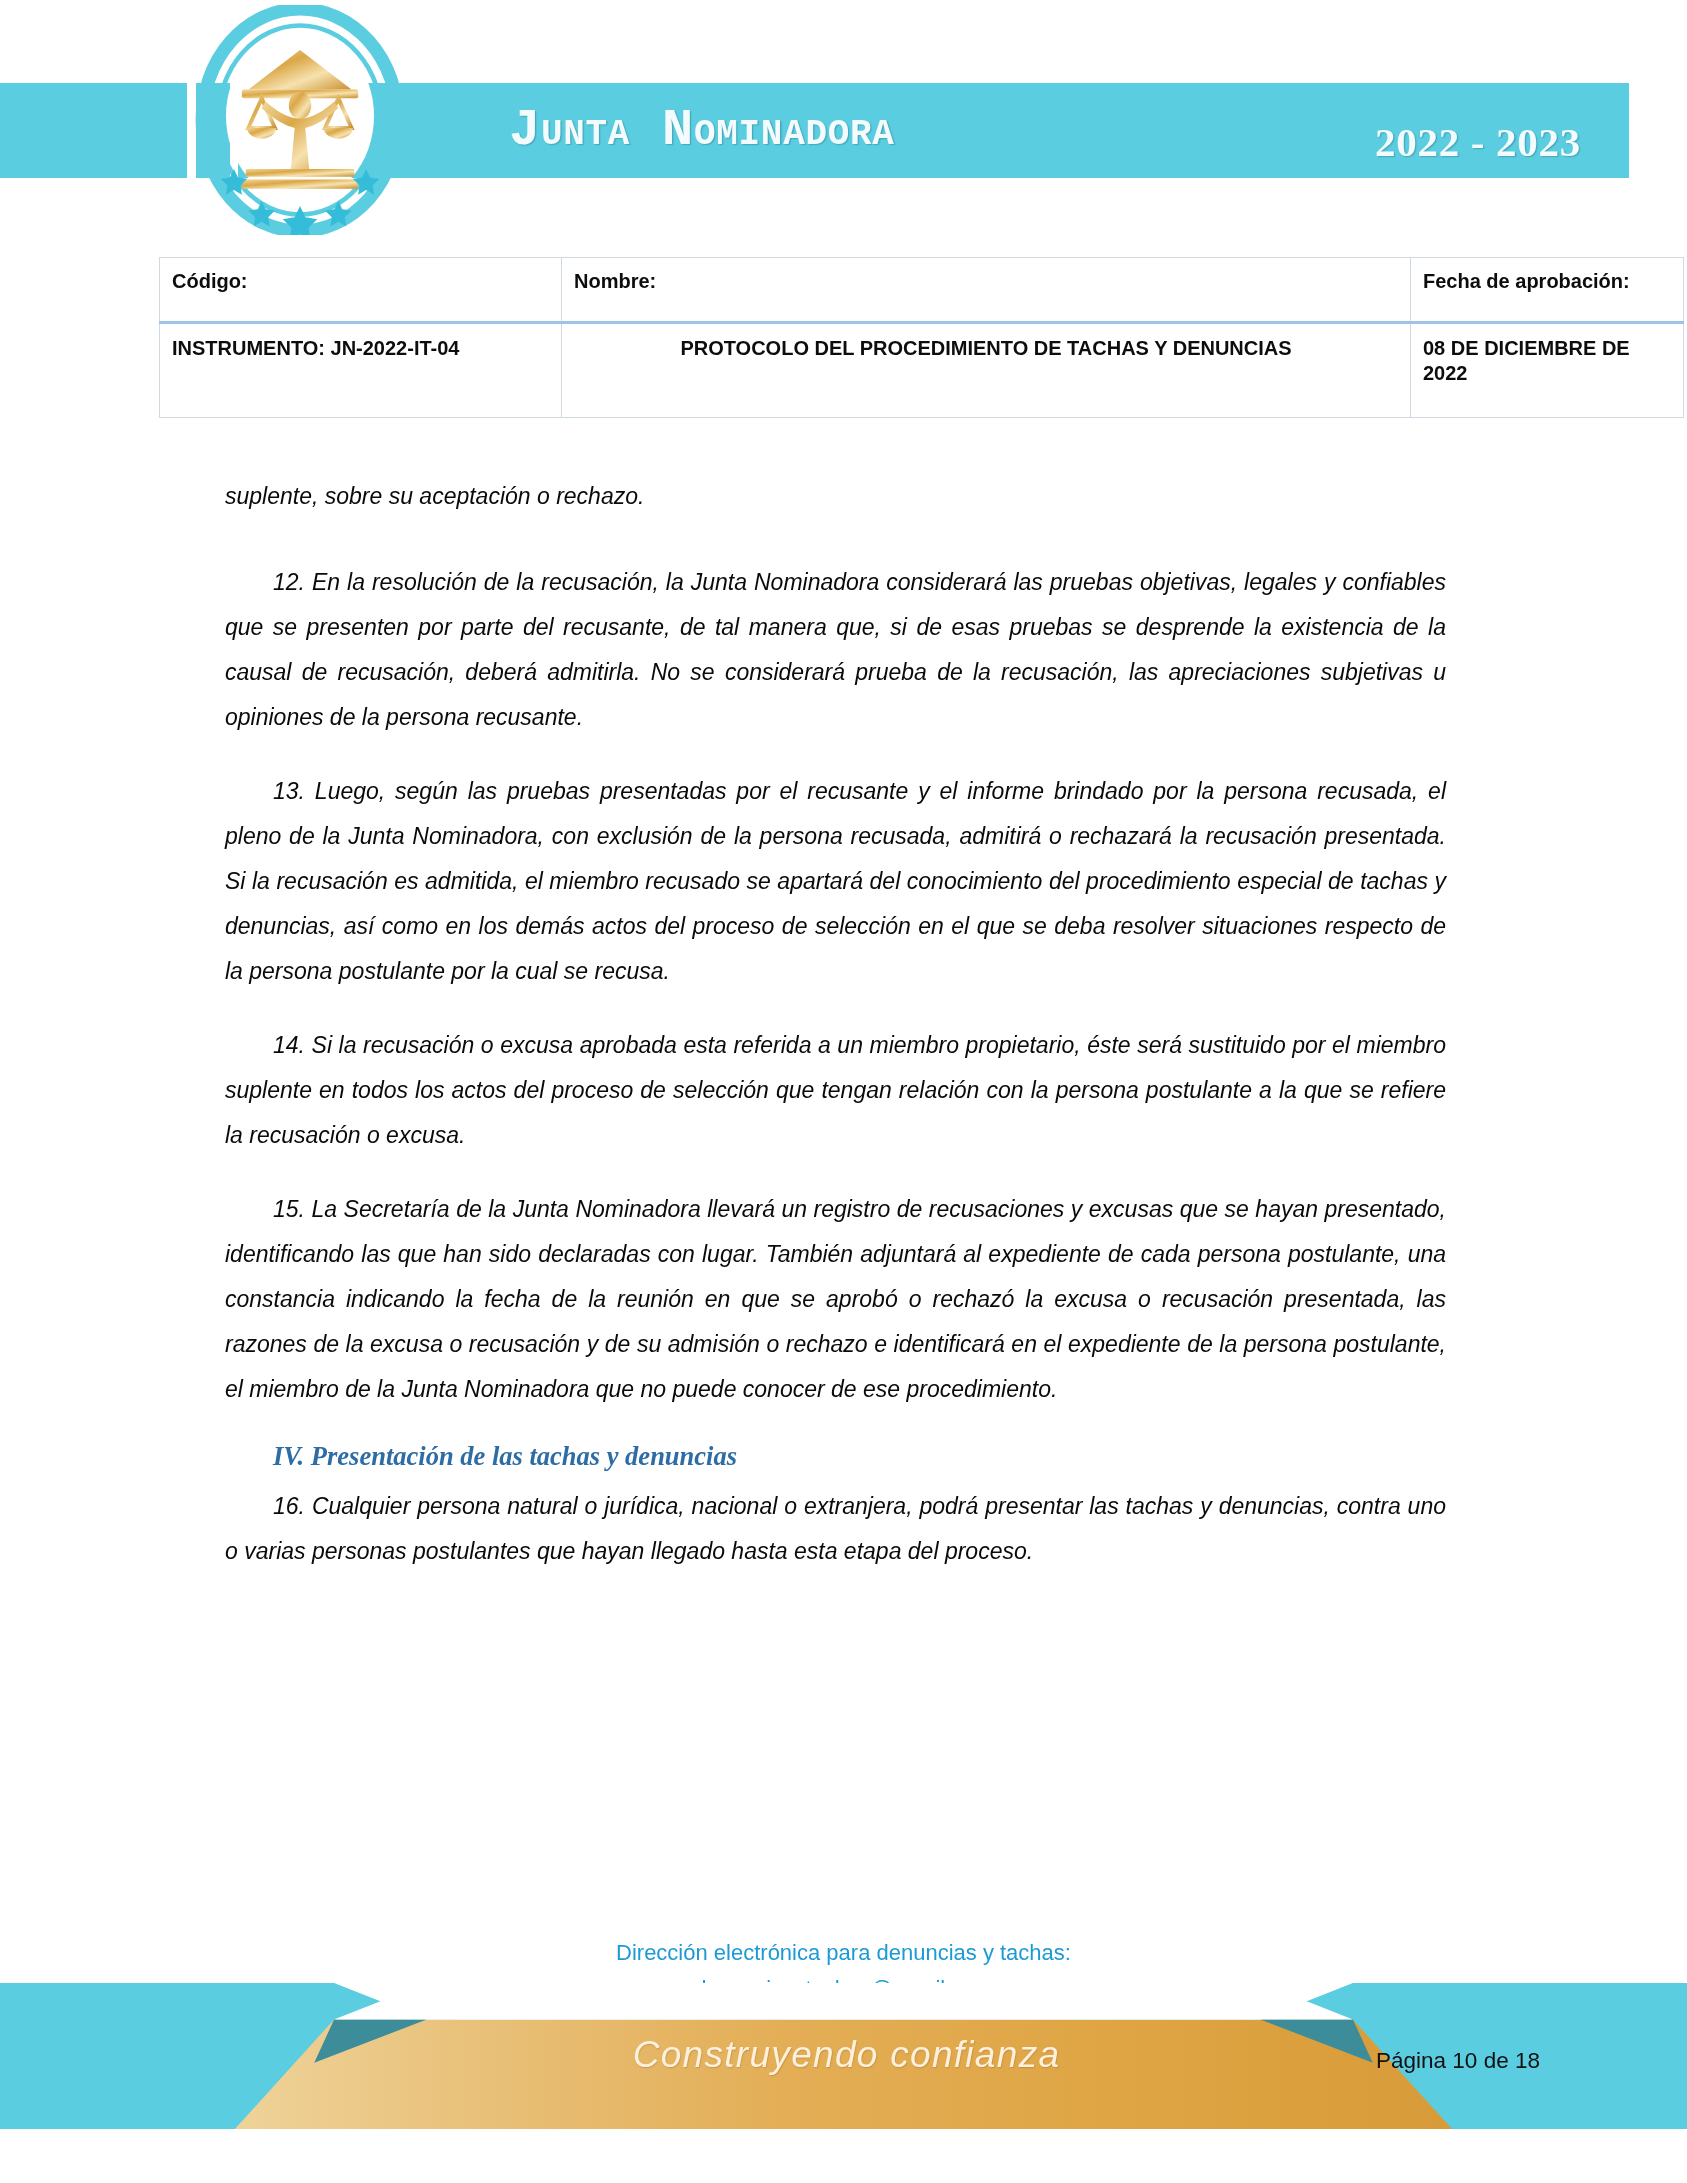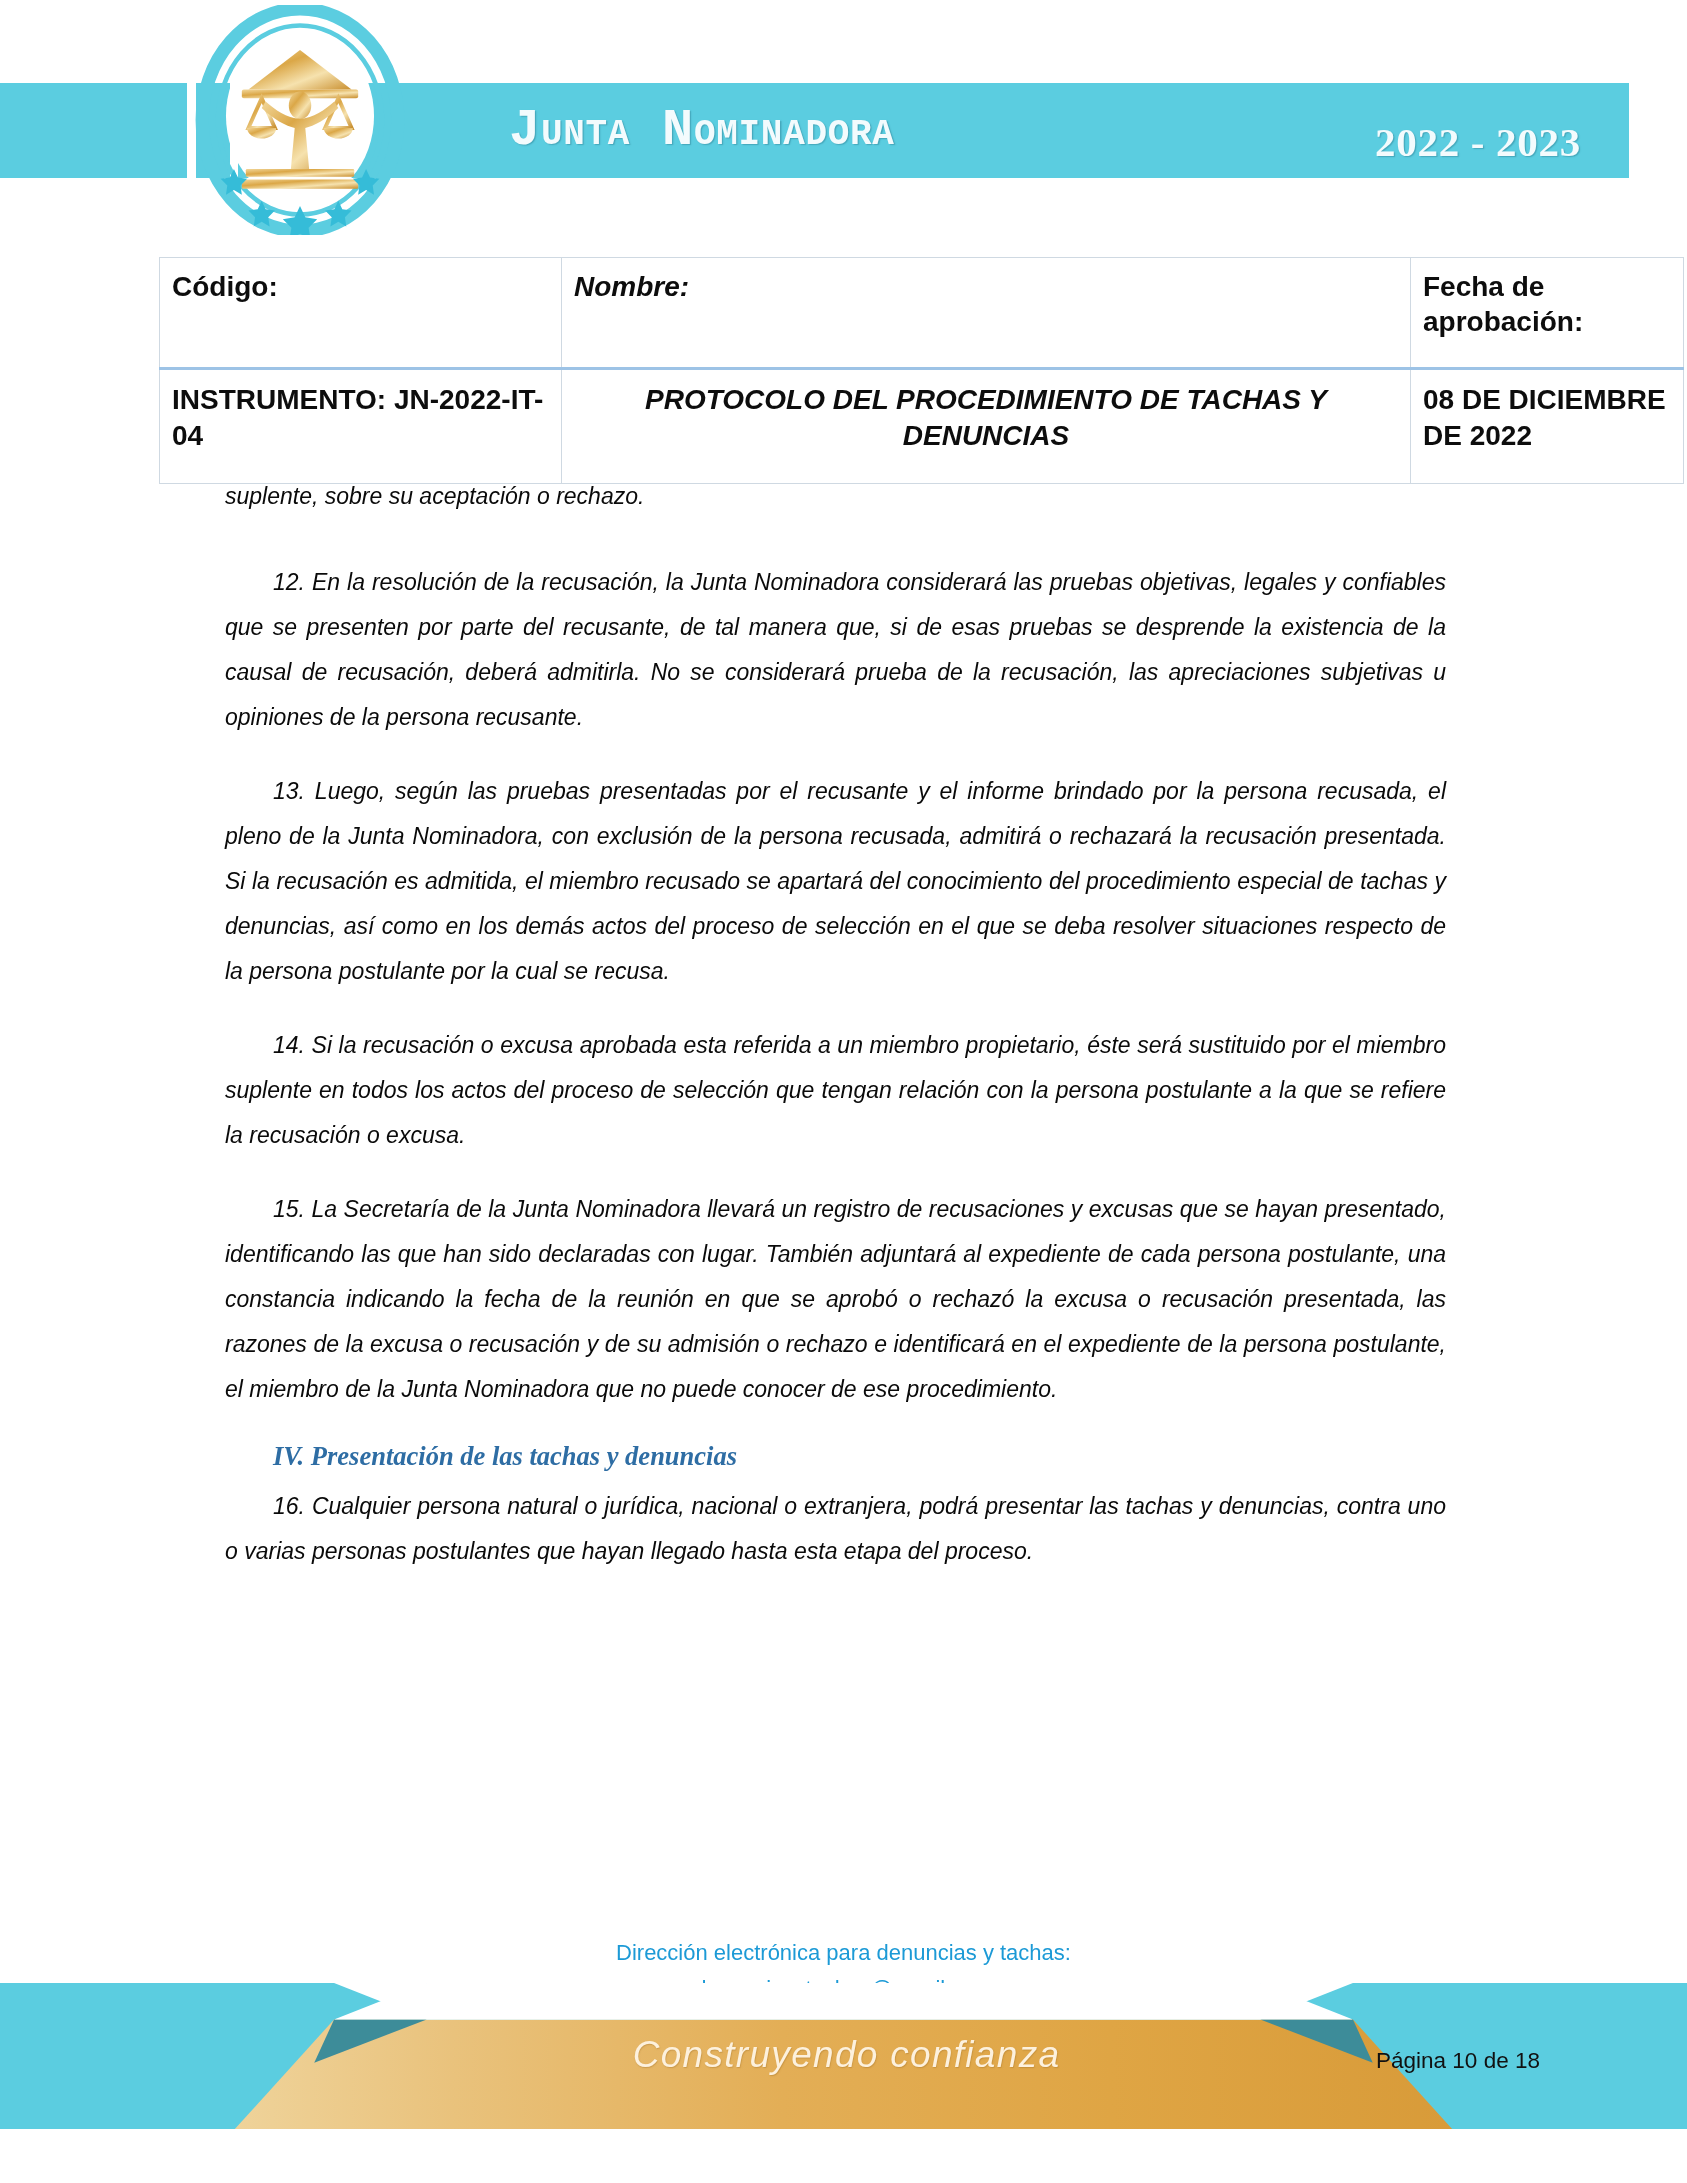--- a/index.html
+++ b/index.html
@@ -91,33 +91,33 @@
     left: 159px;
     top: 257px;
     width: 1449px;
     border-collapse: collapse;
     table-layout: fixed;
   }
   #doc-table td {
     border: 1px solid #cfd9e2;
     vertical-align: top;
     padding: 10.6px 12px 26.5px 12px;
-    font-size: 28px;
+    font-size: 20px;
     font-weight: 700;
     color: #0d0d0d;
     font-family: "Liberation Sans", sans-serif;
     line-height: 1.28;
   }
   #doc-table tr.row-2 td {
     border-top: 3.3px solid #9dc3e6;
     padding-top: 12px;
     padding-bottom: 30px;
   }
   .cell-code { width: 377px; text-align: left; }
-  .cell-name { width: 824px; text-align: left; font-style: italic; }
+  .cell-name { width: 824px; text-align: left; }
   .cell-date { width: 248px; text-align: left; }
   #doc-table tr.row-2 .cell-name { text-align: center; }
 
   
   #content {
     position: absolute;
     left: 225px;
     top: 474px;
     width: 1237px;
   }

